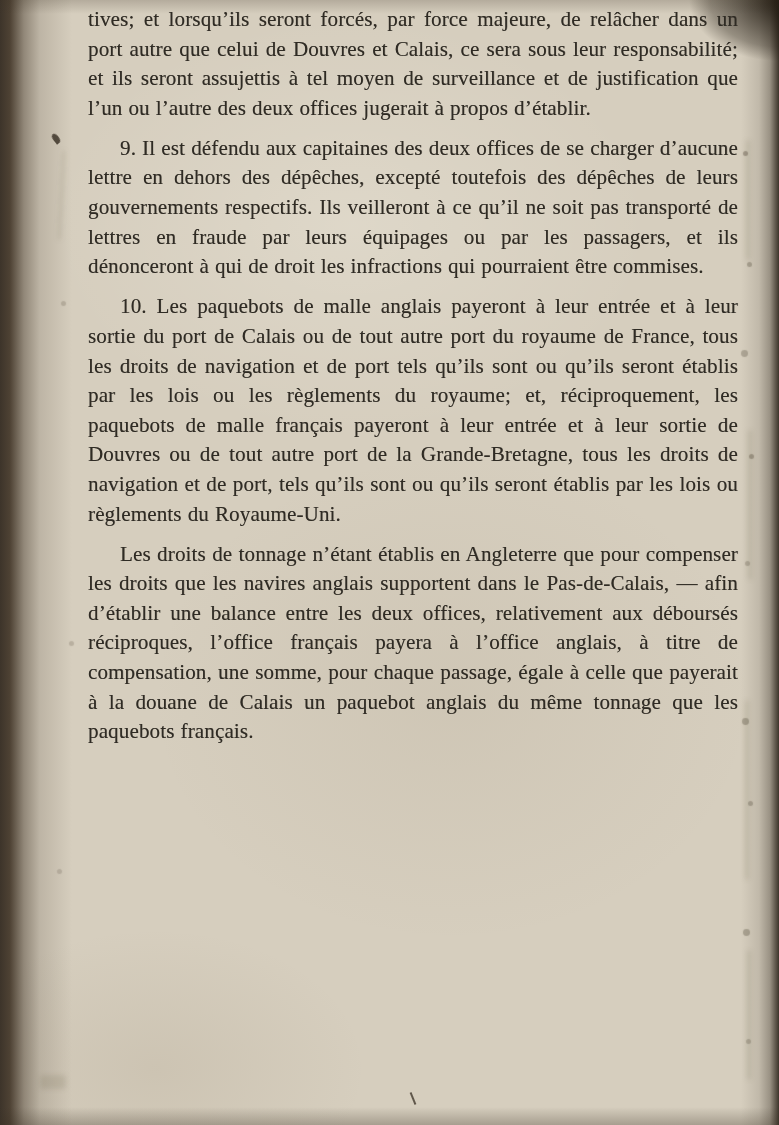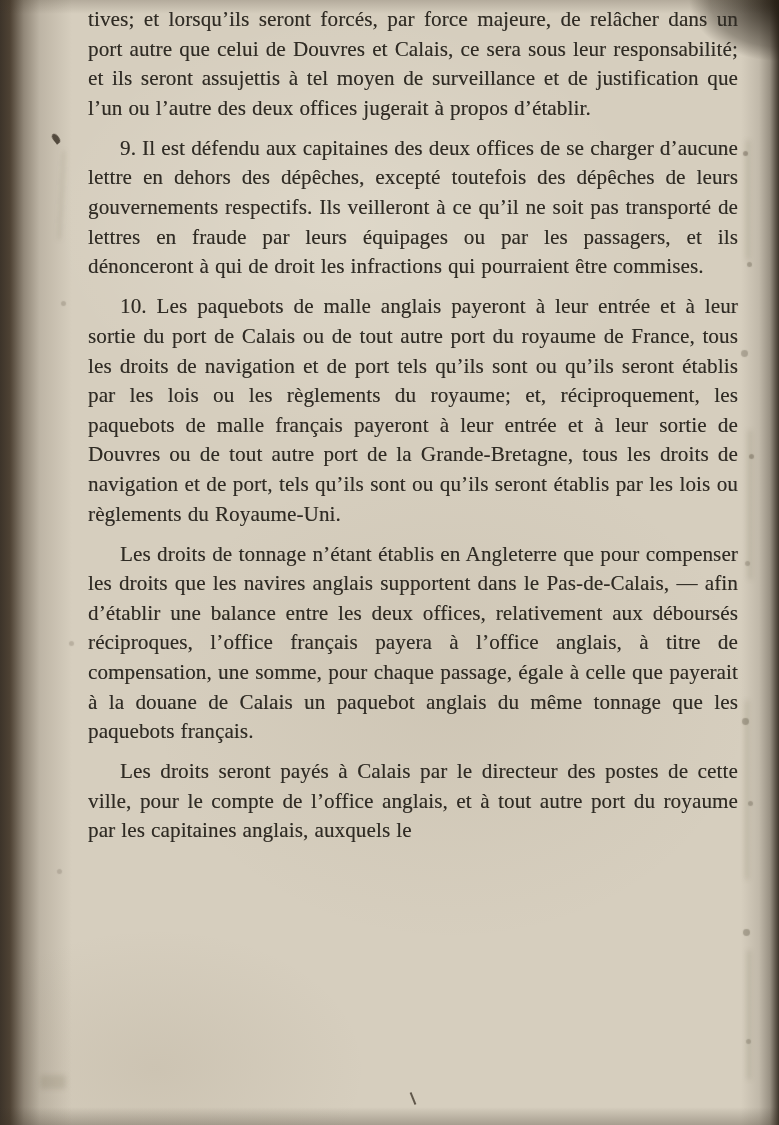--- a/index.html
+++ b/index.html
@@ -124,20 +124,19 @@
   <div class="ghost g3"></div>
   <div class="ghost g4"></div>
   <div class="ghost g5"></div>
   <div class="ghost g6"></div>
 
   <div class="text-column">
     <p class="no-indent">tives; et lorsqu’ils seront forcés, par force majeure, de relâcher dans un port autre que celui de Douvres et Calais, ce sera sous leur responsabilité; et ils seront assujettis à tel moyen de surveillance et de justification que l’un ou l’autre des deux offices jugerait à propos d’établir.</p>
     <p>9. Il est défendu aux capitaines des deux offices de se charger d’aucune lettre en dehors des dépêches, excepté toutefois des dépêches de leurs gouvernements respectifs. Ils veilleront à ce qu’il ne soit pas transporté de lettres en fraude par leurs équipages ou par les passagers, et ils dénonceront à qui de droit les infractions qui pourraient être commises.</p>
     <p>10. Les paquebots de malle anglais payeront à leur entrée et à leur sortie du port de Calais ou de tout autre port du royaume de France, tous les droits de navigation et de port tels qu’ils sont ou qu’ils seront établis par les lois ou les règlements du royaume; et, réciproquement, les paquebots de malle français payeront à leur entrée et à leur sortie de Douvres ou de tout autre port de la Grande-Bretagne, tous les droits de navigation et de port, tels qu’ils sont ou qu’ils seront établis par les lois ou règlements du Royaume-Uni.</p>
     <p>Les droits de tonnage n’étant établis en Angleterre que pour compenser les droits que les navires anglais supportent dans le Pas-de-Calais, — afin d’établir une balance entre les deux offices, relativement aux déboursés réciproques, l’office français payera à l’office anglais, à titre de compensation, une somme, pour chaque passage, égale à celle que payerait à la douane de Calais un paquebot anglais du même tonnage que les paquebots français.</p>
-    <p>Les droits seront payés à Calais par le directeur des postes de cette ville, pour le compte de l’office anglais, et à tout autre port du royaume par les capitaines anglais, auxquels le</p>
   </div>
 
   <div class="ink-mark-left"></div>
   <div class="ink-mark-bottom"></div>
   <div class="specks"></div>
 
 </div>
 
 </body></html>

